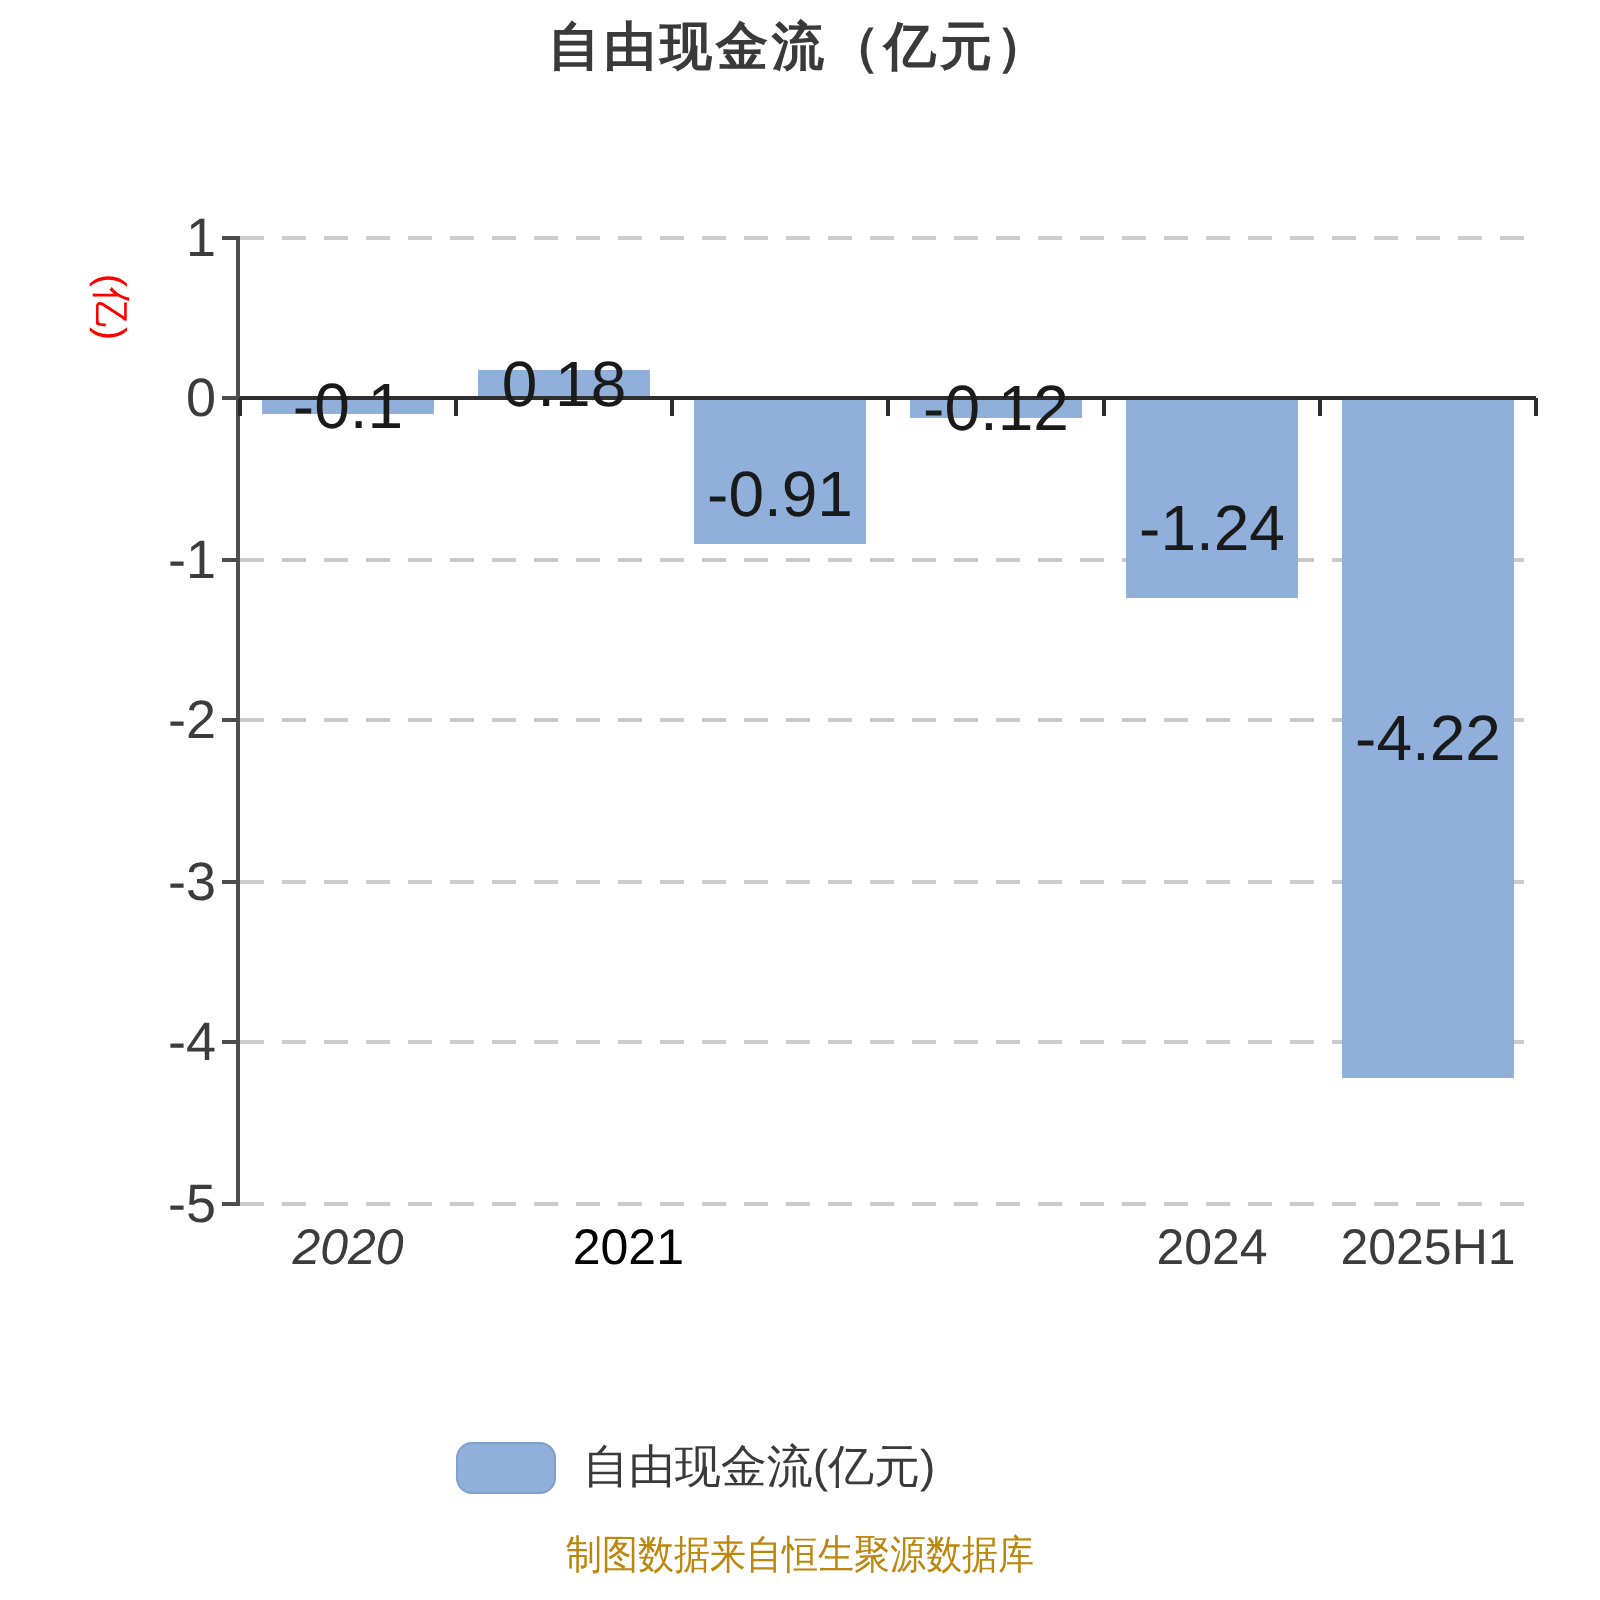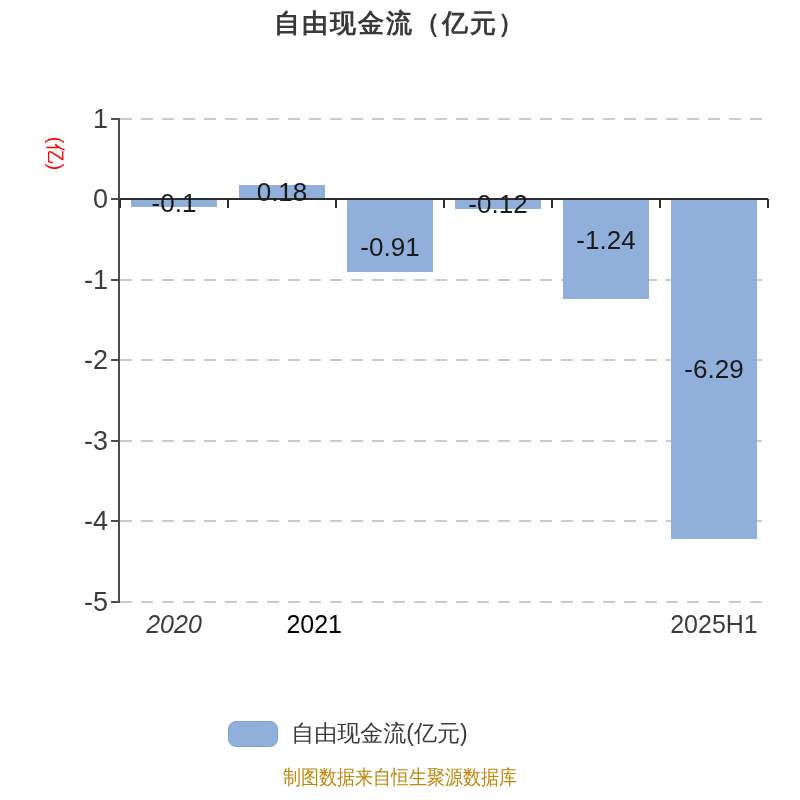--- a/index.html
+++ b/index.html
@@ -26,21 +26,21 @@
   .axis-line-y { position:absolute; width:2px; background:#4d4d4d; z-index:2; }
   .ytick-mark { position:absolute; width:9px; height:2px; background:#4d4d4d; z-index:2; }
   .xtick-mark { position:absolute; width:2px; height:9px; background:#2e2e2e; z-index:3; }
   .ytick-label {
     position:absolute; width:92px; height:32px; line-height:32px; text-align:right;
     font-size:27px; color:#3c3c3c; z-index:2;
   }
   .bar { position:absolute; z-index:2; }
   .bar-label {
     position:absolute; height:32px; line-height:32px; text-align:center;
-    font-size:26px; color:#1a1a1a; z-index:6; white-space:nowrap;
+    font-size:32px; color:#1a1a1a; z-index:6; white-space:nowrap;
   }
   .xtick-label {
     position:absolute; height:32px; line-height:32px; text-align:center;
     font-size:25px; color:#3c3c3c; z-index:2; white-space:nowrap;
   }
   #legend {
     position:absolute; left:0; top:718px; width:696px;
     display:flex; align-items:center; justify-content:center; gap:13px;
   }
   #legend-swatch {
@@ -98,23 +98,24 @@
       <div class="bar-label" style="left: 114px; width: 120px; top: 187.025px; color: rgb(26, 26, 26);">-0.1</div>
       <div class="xtick-label" style="left: 114px; width: 120px; top: 608px; color: rgb(60, 60, 60); font-style: italic;">2020</div>
       <div class="bar" style="left: 239px; top: 184.51px; width: 86px; height: 14.49px; background: rgb(145, 175, 219);"></div>
       <div class="bar-label" style="left: 222px; width: 120px; top: 175.755px; color: rgb(26, 26, 26);">0.18</div>
       <div class="xtick-label" style="left: 222px; width: 120px; top: 608px; color: #000000; text-align: right;">2021</div>
       <div class="bar" style="left: 347px; top: 199px; width: 86px; height: 73.255px; background: rgb(145, 175, 219);"></div>
       <div class="bar-label" style="left: 330px; width: 120px; top: 231px; color: rgb(26, 26, 26);">-0.91</div>
       <div class="bar" style="left: 455px; top: 199px; width: 86px; height: 9.66px; background: rgb(145, 175, 219);"></div>
       <div class="bar-label" style="left: 438px; width: 120px; top: 187.83px; color: rgb(26, 26, 26);">-0.12</div>
       <div class="bar" style="left: 563px; top: 199px; width: 86px; height: 99.82px; background: rgb(145, 175, 219);"></div>
-      <div class="bar-label" style="left: 546px; width: 120px; top: 224px; color: rgb(26, 26, 26);">-1.24</div>
+      <div class="bar-label" style="left: 546px; width: 120px; top: 248px; color: rgb(26, 26, 26);">-1.24</div>
+      <div class="xtick-label" style="left: 546px; width: 120px; top: 608px; color: rgb(60, 60, 60);">2024</div>
       <div class="bar" style="left: 671px; top: 199px; width: 86px; height: 339.71px; background: rgb(145, 175, 219);"></div>
-      <div class="bar-label" style="left: 654px; width: 120px; top: 352.855px; color: rgb(26, 26, 26);">-6.29</div>
+      <div class="bar-label" style="left: 654px; width: 120px; top: 352.855px; color: rgb(26, 26, 26);">-4.22</div>
       <div class="xtick-label" style="left: 654px; width: 120px; top: 608px; color: rgb(60, 60, 60);">2025H1</div>
     </div>
 
   <div id="legend">
     <div id="legend-swatch" style="background: rgb(145, 175, 219); border-color: rgb(127, 160, 205);"></div>
     <div id="legend-label">自由现金流(亿元)</div>
   </div>
 
   <div id="watermark" style="color: rgb(189, 134, 13);">制图数据来自恒生聚源数据库</div>
 </div>

